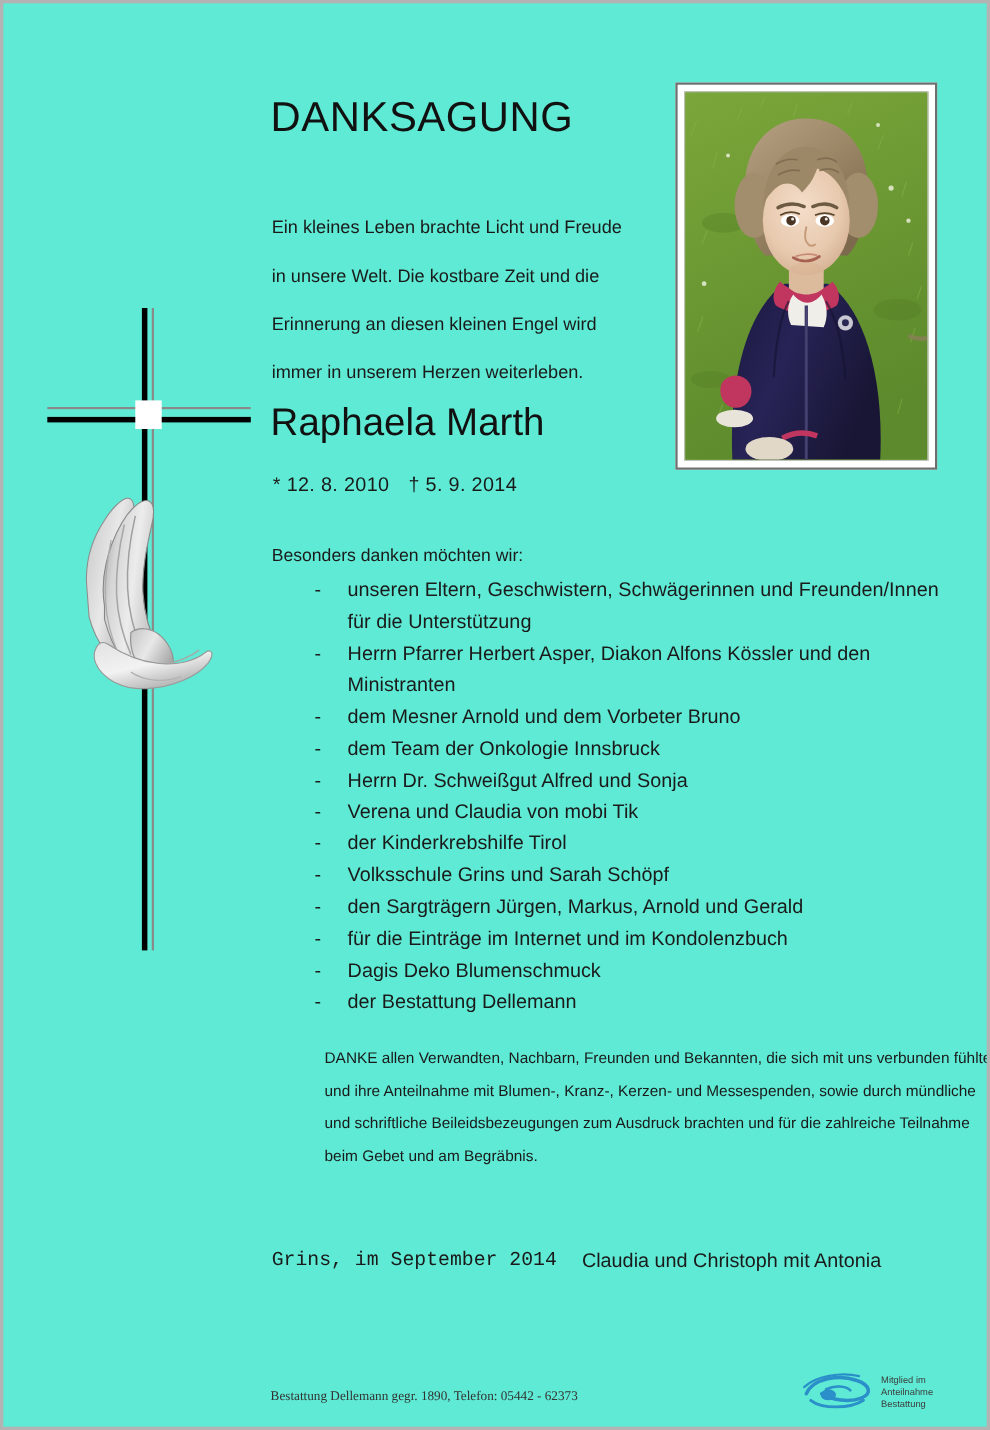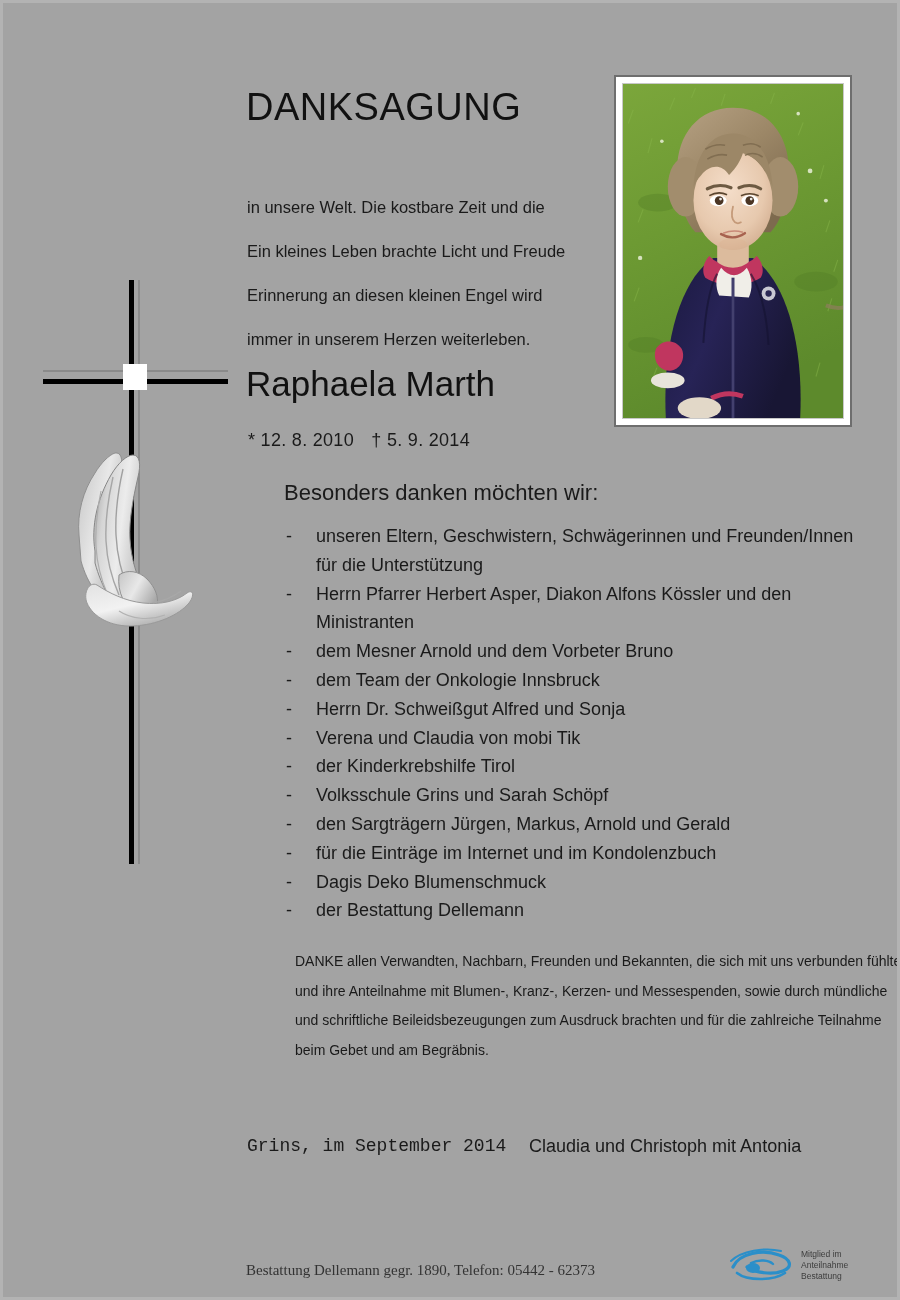--- a/index.html
+++ b/index.html
@@ -7,21 +7,21 @@
     padding: 0;
     background: #ffffff;
   }
   body {
     font-family: "Liberation Sans", sans-serif;
   }
   #card {
     position: relative;
     width: 900px;
     height: 1300px;
-    background: #a3a3a3;
+    background: #5eead4;
     box-sizing: border-box;
     border: 3px solid #b3b3b3;
     overflow: hidden;
   }
 
   
   #left-graphic {
     position: absolute;
     left: 0px;
     top: 0px;
@@ -119,24 +119,23 @@
     left: 2px;
     top: 427px;
     font-size: 18px;
     color: #1a1a1a;
     letter-spacing: 0.3px;
   }
   #life-dates .dagger { margin-left: 12px; }
   #thanks-intro {
     position: absolute;
     left: 1px;
-    top: 477px;
-    font-size: 22px;
-    color: #1a1a1a;
-    margin-left: 37px;
+    top: 494px;
+    font-size: 16px;
+    color: #1a1a1a;
   }
   #thanks-list {
     position: absolute;
     left: 40px;
     top: 519px;
     width: 580px;
     list-style: none;
     margin: 0;
     padding: 0;
     font-size: 18px;
@@ -203,21 +202,21 @@
     border: 1px solid #c8c8c8;
     box-sizing: border-box;
     background: #6f9a33;
   }
 
   
   #footer-text {
     position: absolute;
     left: 243px;
     top: 1259px;
-    font-size: 15px;
+    font-size: 12px;
     color: #333333;
     font-family: "Liberation Serif", serif;
   }
   #member-logo {
     position: absolute;
     left: 718px;
     top: 1238px;
     width: 152px;
     height: 46px;
   }
@@ -407,22 +406,22 @@
         <ellipse cx="112" cy="162" rx="14" ry="6" fill="#dcb493" opacity="0.45"></ellipse>
       </svg>
     </div>
   </div>
 
   <div id="content">
 
     <h1 id="title">DANKSAGUNG</h1>
 
     <div id="poem">
+      <div>Ein kleines Leben brachte Licht und Freude</div>
       <div>in unsere Welt. Die kostbare Zeit und die</div>
-      <div>Ein kleines Leben brachte Licht und Freude</div>
       <div>Erinnerung an diesen kleinen Engel wird</div>
       <div>immer in unserem Herzen weiterleben.</div>
     </div>
 
     <h2 id="deceased-name">Raphaela Marth</h2>
 
     <div id="life-dates">
       <span>* 12. 8. 2010</span>
       <span class="dagger">† 5. 9. 2014</span>
     </div>

